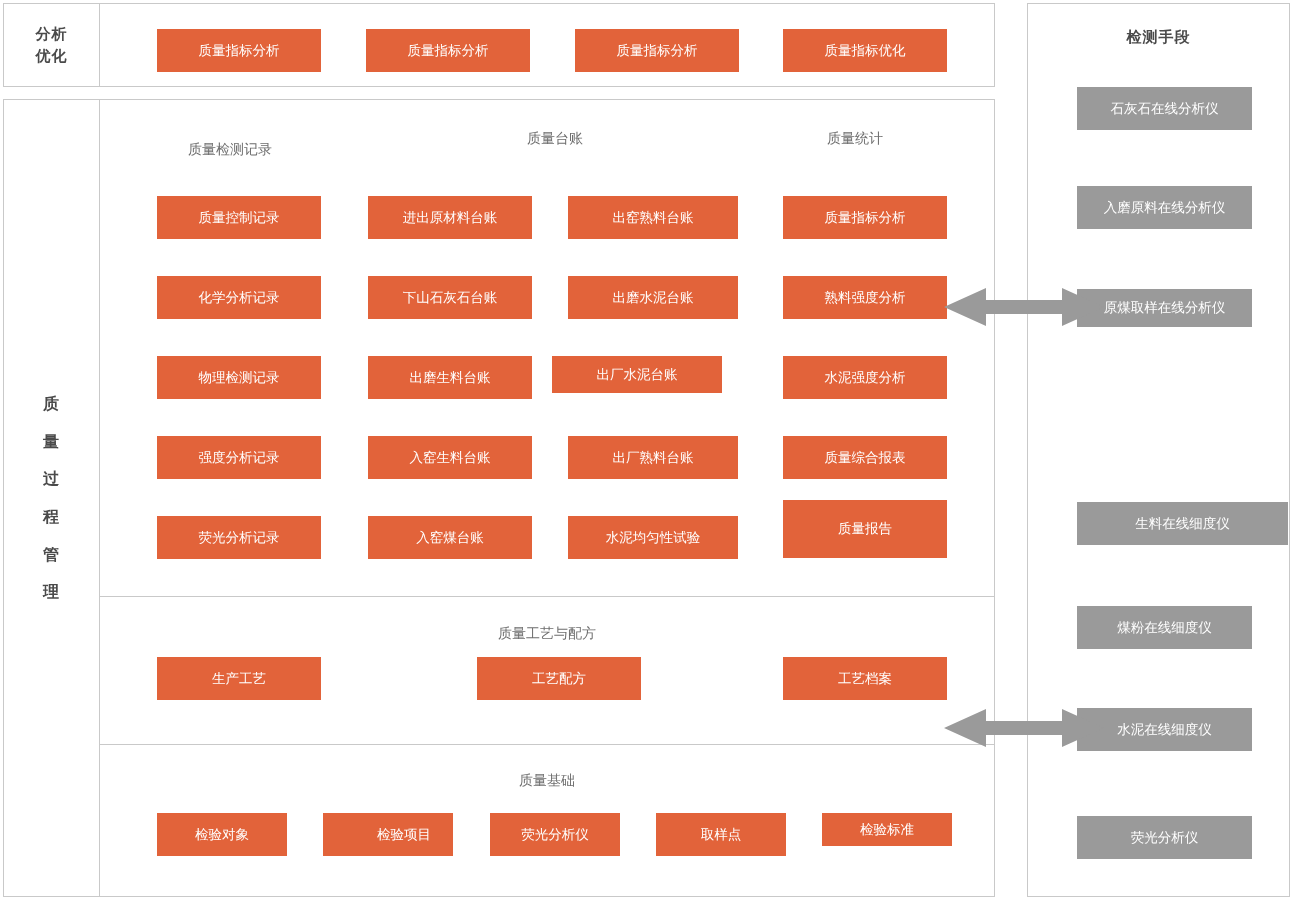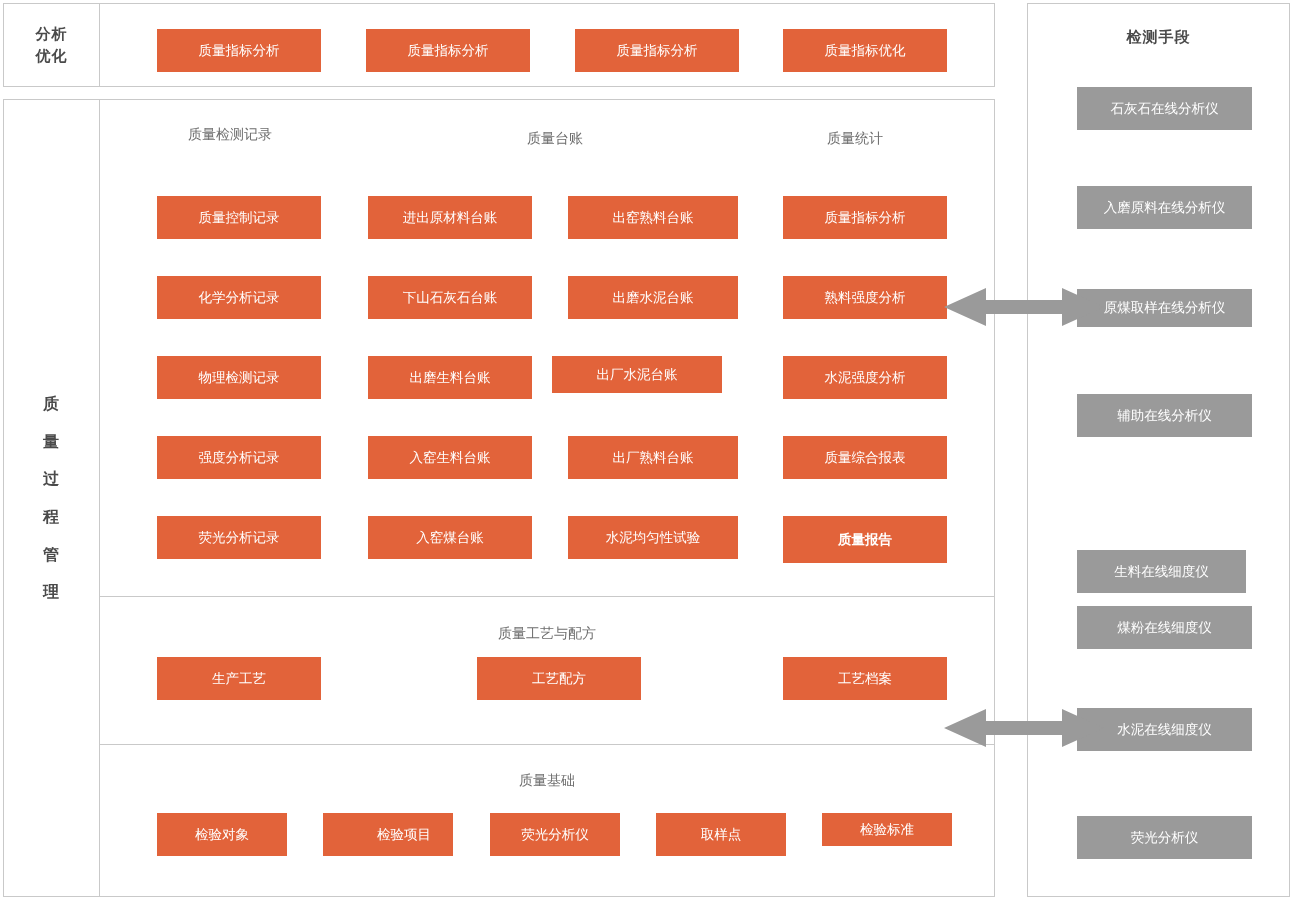--- a/index.html
+++ b/index.html
@@ -167,21 +167,21 @@
         <span>程</span>
         <span>管</span>
         <span>理</span>
       </div>
     </div>
 
     <div id="body-content">
 
       <div class="section" id="sec-process">
 
-        <div class="col-title" style="left:0px;   top:26px; width:260px;text-align:center;">质量检测记录</div>
+        <div class="col-title" style="left:0px;   top:41px; width:260px;text-align:center;">质量检测记录</div>
         <div class="col-title" style="left:275px; top:30px; width:360px;">质量台账</div>
         <div class="col-title" style="left:625px; top:30px; width:260px;">质量统计</div>
 
         <div class="box orange" style="left:57px; top:96px;  width:164px; height:43px;">质量控制记录</div>
         <div class="box orange" style="left:57px; top:176px; width:164px; height:43px;">化学分析记录</div>
         <div class="box orange" style="left:57px; top:256px; width:164px; height:43px;">物理检测记录</div>
         <div class="box orange" style="left:57px; top:336px; width:164px; height:43px;">强度分析记录</div>
         <div class="box orange" style="left:57px; top:416px; width:164px; height:43px;">荧光分析记录</div>
 
         <div class="box orange" style="left:268px; top:96px;  width:164px; height:43px;">进出原材料台账</div>
@@ -193,21 +193,21 @@
         <div class="box orange" style="left:468px; top:176px; width:170px; height:43px;">出磨水泥台账</div>
         <div class="box orange" style="left:468px; top:96px;  width:170px; height:43px;">出窑熟料台账</div>
         <div class="box orange" style="left:452px; top:256px; width:170px; height:37px;">出厂水泥台账</div>
         <div class="box orange" style="left:468px; top:336px; width:170px; height:43px;">出厂熟料台账</div>
         <div class="box orange" style="left:468px; top:416px; width:170px; height:43px;">水泥均匀性试验</div>
 
         <div class="box orange" style="left:683px; top:96px;  width:164px; height:43px;">质量指标分析</div>
         <div class="box orange" style="left:683px; top:176px; width:164px; height:43px;">熟料强度分析</div>
         <div class="box orange" style="left:683px; top:256px; width:164px; height:43px;">水泥强度分析</div>
         <div class="box orange" style="left:683px; top:336px; width:164px; height:43px;">质量综合报表</div>
-        <div class="box orange" style="left:683px; top:416px; width:164px; height:47px;font-weight:bold;">质量报告</div>
+        <div class="box orange" style="left:683px; top:400px; width:164px; height:58px;">质量报告</div>
       </div>
 
       <div class="section" id="sec-craft">
         <div class="sec-title" style="top:28px;">质量工艺与配方</div>
 
         <div class="box orange" style="left:57px;  top:60px; width:164px; height:43px;">生产工艺</div>
         <div class="box orange" style="left:377px; top:60px; width:164px; height:43px;">工艺配方</div>
         <div class="box orange" style="left:683px; top:60px; width:164px; height:43px;">工艺档案</div>
       </div>
 
@@ -223,22 +223,21 @@
 
     </div>
   </div>
 
   <div class="panel" id="sidebar">
     <div id="sidebar-title">检测手段</div>
 
     <div class="box gray" style="left:49px; top:83px;  width:175px; height:43px;">石灰石在线分析仪</div>
     <div class="box gray" style="left:49px; top:182px; width:175px; height:43px;">入磨原料在线分析仪</div>
     <div class="box gray" style="left:49px; top:285px; width:175px; height:38px;text-align:center;">原煤取样在线分析仪</div>
-    <div class="box gray" style="left:49px; top:390px; width:175px; height:43px;">辅助在线分析仪</div>
-    <div class="box gray" style="left:49px; top:498px; width:169px; height:43px;margin-top:48px;">生料在线细度仪</div>
+    <div class="box gray" style="left:49px; top:498px; width:211px; height:43px;">生料在线细度仪</div>
     <div class="box gray" style="left:49px; top:602px; width:175px; height:43px;text-align:center;">煤粉在线细度仪</div>
     <div class="box gray" style="left:49px; top:704px; width:175px; height:43px;">水泥在线细度仪</div>
     <div class="box gray" style="left:49px; top:812px; width:175px; height:43px;">荧光分析仪</div>
   </div>
 
   <div class="arrow-connector" style="left:944px; top:284px;">
     <svg viewBox="0 0 160 46" preserveAspectRatio="none" aria-hidden="true">
       <polygon fill="#9a9a9a" points="0,23 42,4 42,16 118,16 118,4 160,23 118,42 118,30 42,30 42,42"></polygon>
     </svg>
   </div>

